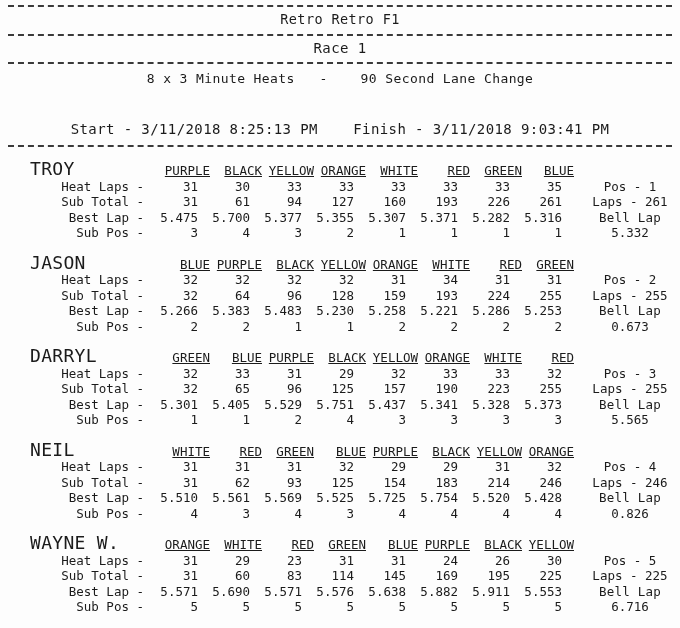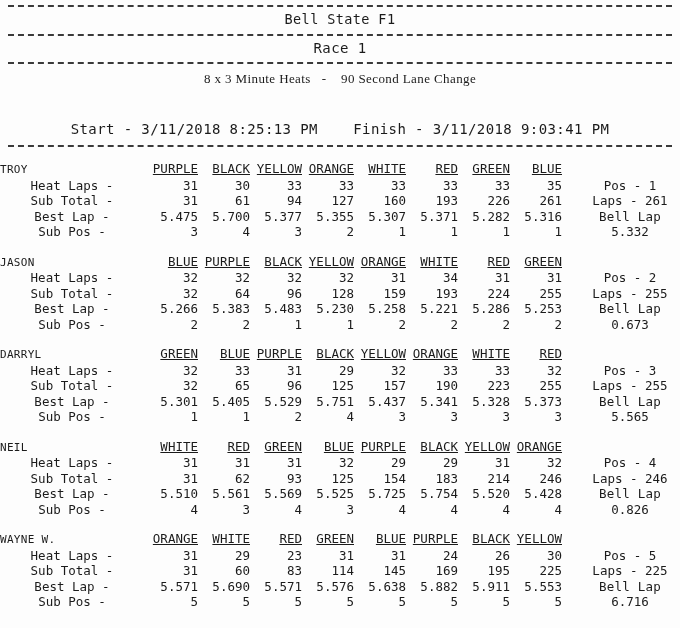--- a/index.html
+++ b/index.html
@@ -37,48 +37,50 @@
   
   .hdr-line {
     text-align: center;
     font-size: 13px;
     line-height: 20px;
     letter-spacing: 0.4px;
     white-space: pre;
   }
   .hdr-title   { font-size: 13.5px; padding-top: 2px; }
   .hdr-race    { font-size: 14px; padding-top: 2px; }
-  .hdr-format  { padding-top: 5px; font-size: 13px; font-family: Liberation Serif, serif; }
+  .hdr-format  { padding-top: 5px; font-size: 13px; }
   .hdr-times   { padding-top: 6px; font-size: 14px; margin-top: 24px; }
 
   
   .blocks {
     padding-top: 14px;
   }
   .driver {
     margin-bottom: 14px;
     white-space: pre;
     font-size: 12.5px;
     line-height: 15.5px;
   }
   .drv-row { display: block; white-space: pre; }
 
   .drv-name {
     display: inline-block;
     width: 150px;
+    padding-left: 18px;
     box-sizing: border-box;
-    font-size: 11px;
+    font-size: 18px;
     letter-spacing: 0.3px;
+    margin-left: 12px;
   }
   .lbl {
     display: inline-block;
     width: 150px;
     box-sizing: border-box;
     padding-right: 6px;
-    text-align: center;
+    text-align: right;
   }
   .cell {
     display: inline-block;
     width: 52px;
     box-sizing: border-box;
     text-align: right;
     padding-right: 4px;
   }
   .side {
     display: inline-block;
@@ -90,21 +92,21 @@
   .side.bell { letter-spacing: 0.2px; }
   .hdr-cell { letter-spacing: 0px; text-decoration: underline; }
 </style>
 </head>
 <body>
 
 <div class="page">
 
   <div class="rule r1"></div>
 
-  <div class="hdr-line hdr-title">Bell State F1</div>
+  <div class="hdr-line hdr-title">Retro Retro F1</div>
 
   <div class="rule r2"></div>
 
   <div class="hdr-line hdr-race">Race 1</div>
 
   <div class="rule r3"></div>
 
   <div class="hdr-line hdr-format">8 x 3 Minute Heats   -    90 Second Lane Change</div>
 
   <div class="hdr-line hdr-times"><span>Start - 3/11/2018 8:25:13 PM</span>    <span>Finish - 3/11/2018 9:03:41 PM</span></div>

